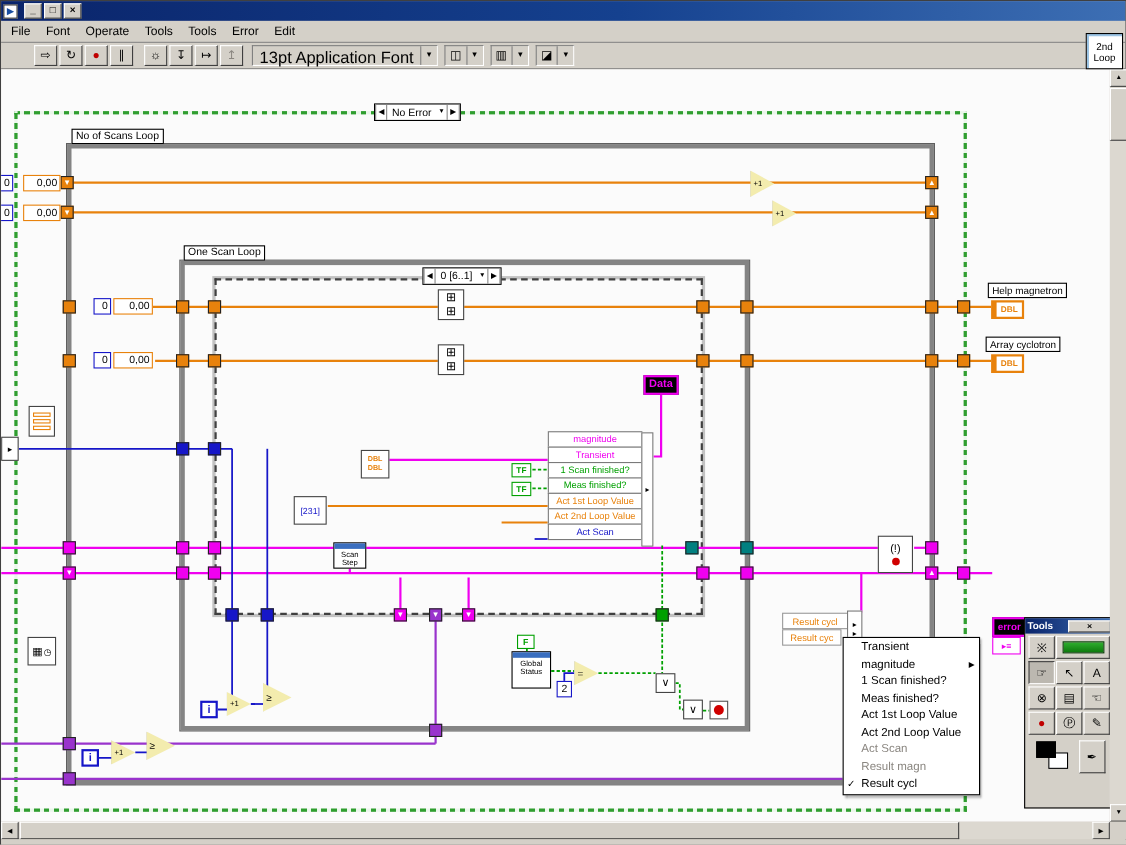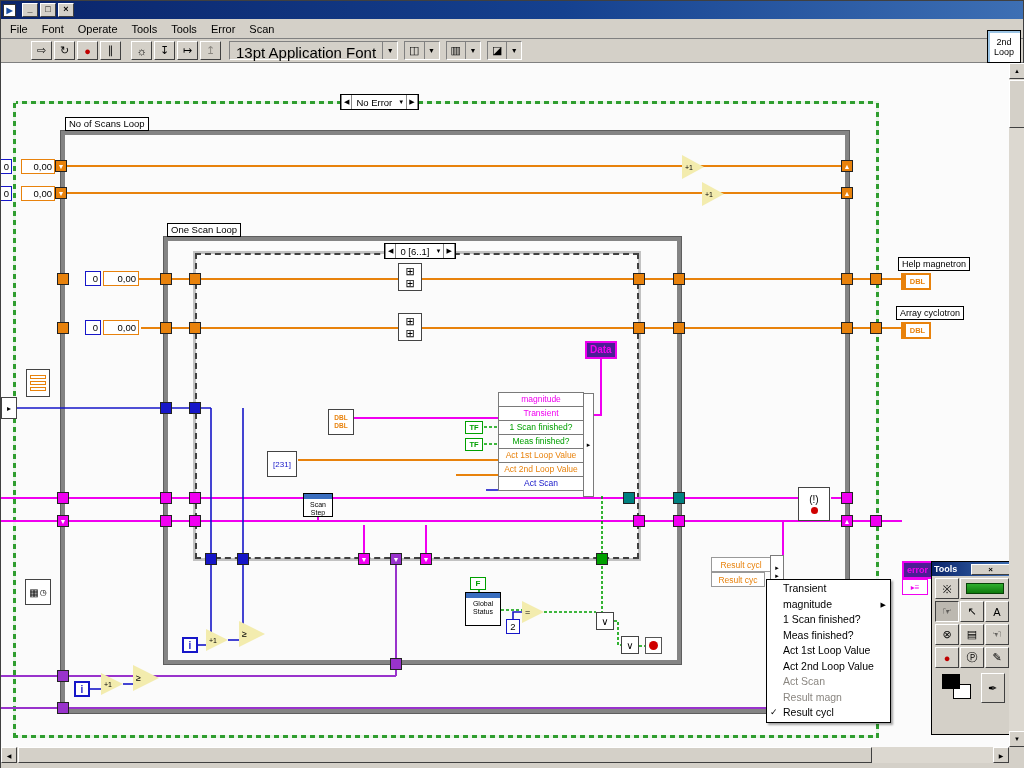--- a/index.html
+++ b/index.html
@@ -40,21 +40,21 @@
 .num.int{border-color:#1616c8}
 .nd{background:#fff;border:1px solid #444;z-index:3;display:flex;align-items:center;justify-content:center}
 .tun{width:12px;height:12px;border:1px solid #222;z-index:2;display:flex;align-items:center;justify-content:center;color:#fff;font-size:7px}
 .tun.o{background:#e8820c}.tun.p{background:#f000f0}.tun.b{background:#1616c8}.tun.g{background:#00a000}.tun.t{background:#008080}.tun.v{background:#9933cc}
 .tun.sd::after{content:"▼"}.tun.su::after{content:"▲"}
 .tri{clip-path:polygon(0 0,100% 50%,0 100%);background:#f3ecae;display:flex;align-items:center;justify-content:flex-start;padding-left:3px;font-size:9px;z-index:3;filter:drop-shadow(0.7px 0.7px 0 #555)}
 .iterm{background:#fff;border:2px solid #1616c8;color:#1616c8;font-weight:bold;font-size:10px;display:flex;align-items:center;justify-content:center;z-index:3}
 .rows{z-index:3}
 .rows div{width:86px;height:15px;background:#fff;border:1px solid #7a7a7a;margin-top:-1px;font-size:8.5px;line-height:13px;text-align:center;white-space:nowrap;overflow:hidden}
 .rail{background:#fff;border:1px solid #7a7a7a;z-index:3;display:flex;flex-direction:column;align-items:center;justify-content:center;font-size:7px}
-.frame-label{border:2px solid #f000f0;color:#f000f0;background:#4c1d95;font-weight:bold;font-size:10px;padding:0 3px;line-height:14px;z-index:4}
+.frame-label{border:2px solid #f000f0;color:#f000f0;background:#000000;font-weight:bold;font-size:10px;padding:0 3px;line-height:14px;z-index:4}
 .banner{position:absolute;top:0;left:0;right:0;height:5px;background:#3a6ebf}
 .glb{background:#fff;border:1px solid #000;z-index:3;font-size:7px;line-height:8px;text-align:center;padding-top:7px}
 .dblterm{background:#fff;border:2px solid #e8820c;border-left:5px solid #e8820c;color:#e8820c;font-weight:bold;font-size:7.5px;display:flex;align-items:center;justify-content:center;z-index:3}
 .stopterm{background:#fff;border:1px solid #555;display:flex;align-items:center;justify-content:center;z-index:3}
 .stopterm i{width:9px;height:9px;border-radius:50%;background:#d00000}
 
 .ctx{left:765px;top:516px;width:125px;background:#fff;border:1px solid #000;box-shadow:2px 2px 2px rgba(0,0,0,.35);z-index:60;padding:1px 0}
 .ctx div{position:relative;height:15.5px;line-height:15.5px;padding-left:16px;font-size:10.5px;white-space:nowrap}
 .ctx div.dis{color:#8a8680}
 .ctx .chk{position:absolute;left:3px;font-size:9px}
@@ -93,21 +93,21 @@
     <span class="wbtn">×</span>
   </div>
 
   <div class="menubar">
     <span>File</span>
     <span>Font</span>
     <span>Operate</span>
     <span>Tools</span>
     <span>Tools</span>
     <span>Error</span>
-    <span>Scan</span>
+    <span>Edit</span>
   </div>
 
   <div class="toolbar">
     <span class="tbtn">
         <span>⇨</span>
       </span>
     <span class="tbtn">
         <span>↻</span>
       </span>
     <span class="tbtn red">

